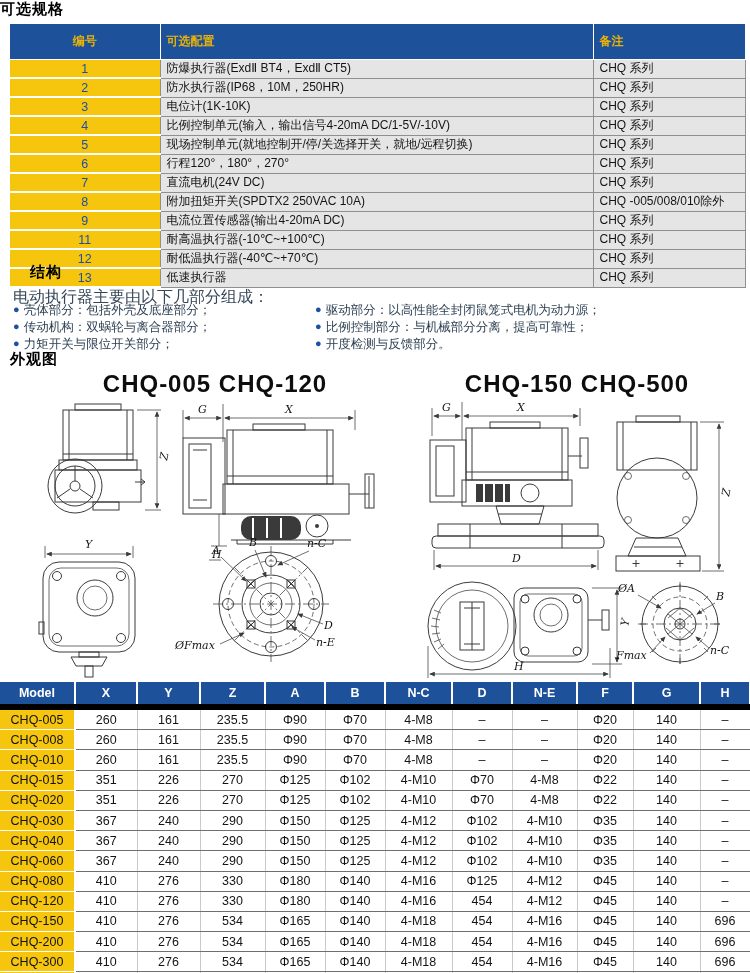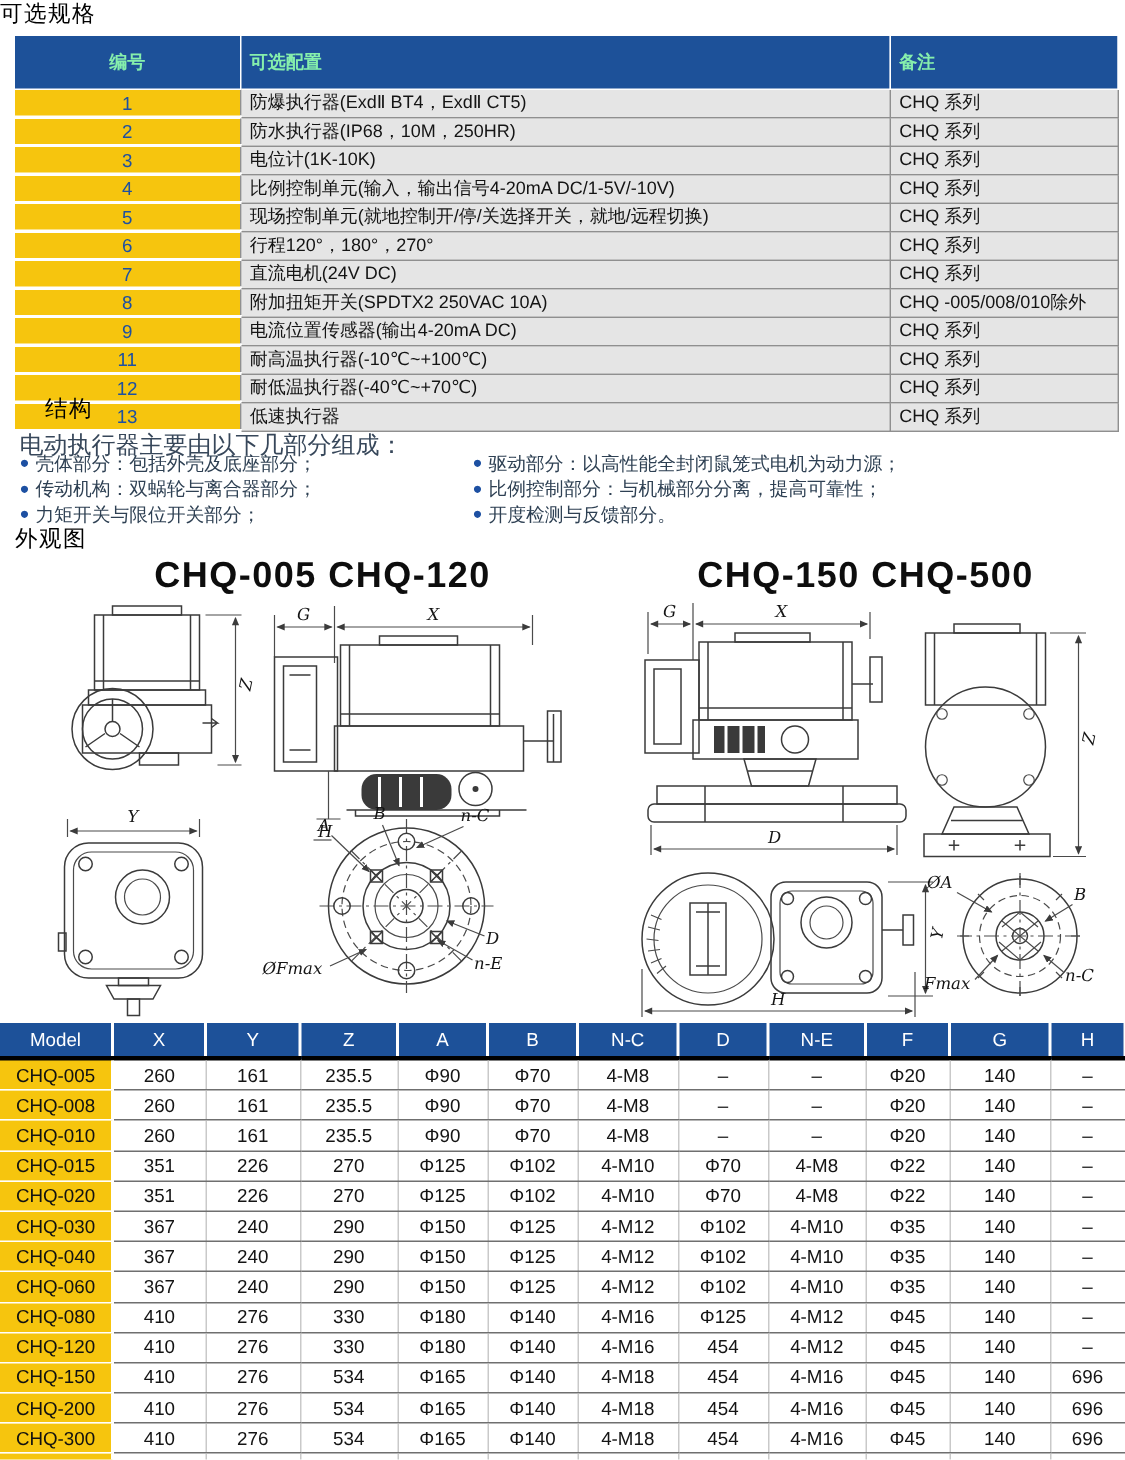--- a/index.html
+++ b/index.html
@@ -1,26 +1,26 @@
 <!DOCTYPE html>
 <html><head>
 <meta charset="utf-8">
 <style>
   html,body{margin:0;padding:0;}
   body{
     width:750px;height:973px;background:#ffffff;
     font-family:"Liberation Sans","DejaVu Sans",sans-serif;
     color:#1a1a1a;position:relative;overflow:hidden;
   }
-  .h-title{position:absolute;font-size:15px;font-weight:normal;color:#000;margin:0;letter-spacing:1px;}
+  .h-title{position:absolute;font-size:15px;font-weight:bold;color:#000;margin:0;letter-spacing:1px;}
 
   
   table{border-collapse:collapse;}
   #spec-table{position:absolute;left:10px;top:24px;width:735px;table-layout:fixed;font-size:12px;}
-  #spec-table th{background:#1d5199;color:#86efac;font-weight:bold;height:35px;padding:0 6px;
+  #spec-table th{background:#1d5199;color:#eab308;font-weight:bold;height:35px;padding:0 6px;
                  border-right:1px solid #fff;border-bottom:1px solid #fff;}
   #spec-table th.c{text-align:center;}
   #spec-table th.l{text-align:left;}
   #spec-table td{height:17px;padding:0 6px;white-space:nowrap;overflow:hidden;}
   #spec-table td.num{background:#f6c50e;color:#1d50a2;text-align:center;
                      border-bottom:2px solid #fff;font-size:12.5px;}
   #spec-table td.cfg,#spec-table td.rem{background:#e5e5e5;color:#141414;
                      border:1px solid #8f8f8f;border-top:none;}
 
   
@@ -42,22 +42,22 @@
   #svg-right{left:412px;}
   .ln{stroke:#3b3b3b;stroke-width:1;fill:none;}
   .thin{stroke:#4a4a4a;stroke-width:0.8;fill:none;}
   .dk{fill:#3a3a3a;stroke:none;}
   .dim{font-family:"DejaVu Serif","Liberation Serif",serif;font-style:italic;
        font-size:11px;fill:#141414;}
 
   
   #dim-table{position:absolute;left:0;top:682px;width:750px;table-layout:fixed;
              font-size:12.5px;text-align:center;}
-  #dim-table th{background:#1d5199;color:#fff;height:20px;font-weight:normal;
-                border-right:2px solid #fff;border-bottom:3px solid #000000;}
+  #dim-table th{background:#1d5199;color:#fff;height:20px;font-weight:bold;
+                border-right:2px solid #fff;border-bottom:6px solid #000000;}
   #dim-table td{height:17.2px;background:#fff;color:#141414;
                 border-bottom:1px solid #6f6f6f;border-right:1px solid #c9c9c9;}
   #dim-table td.model{background:#f6c50e;color:#111;border-bottom:1px solid #fff;
                       border-right:2px solid #fff;}
 </style>
 </head>
 <body>
 
 <h2 class="h-title" id="title-spec">可选规格</h2>
 

